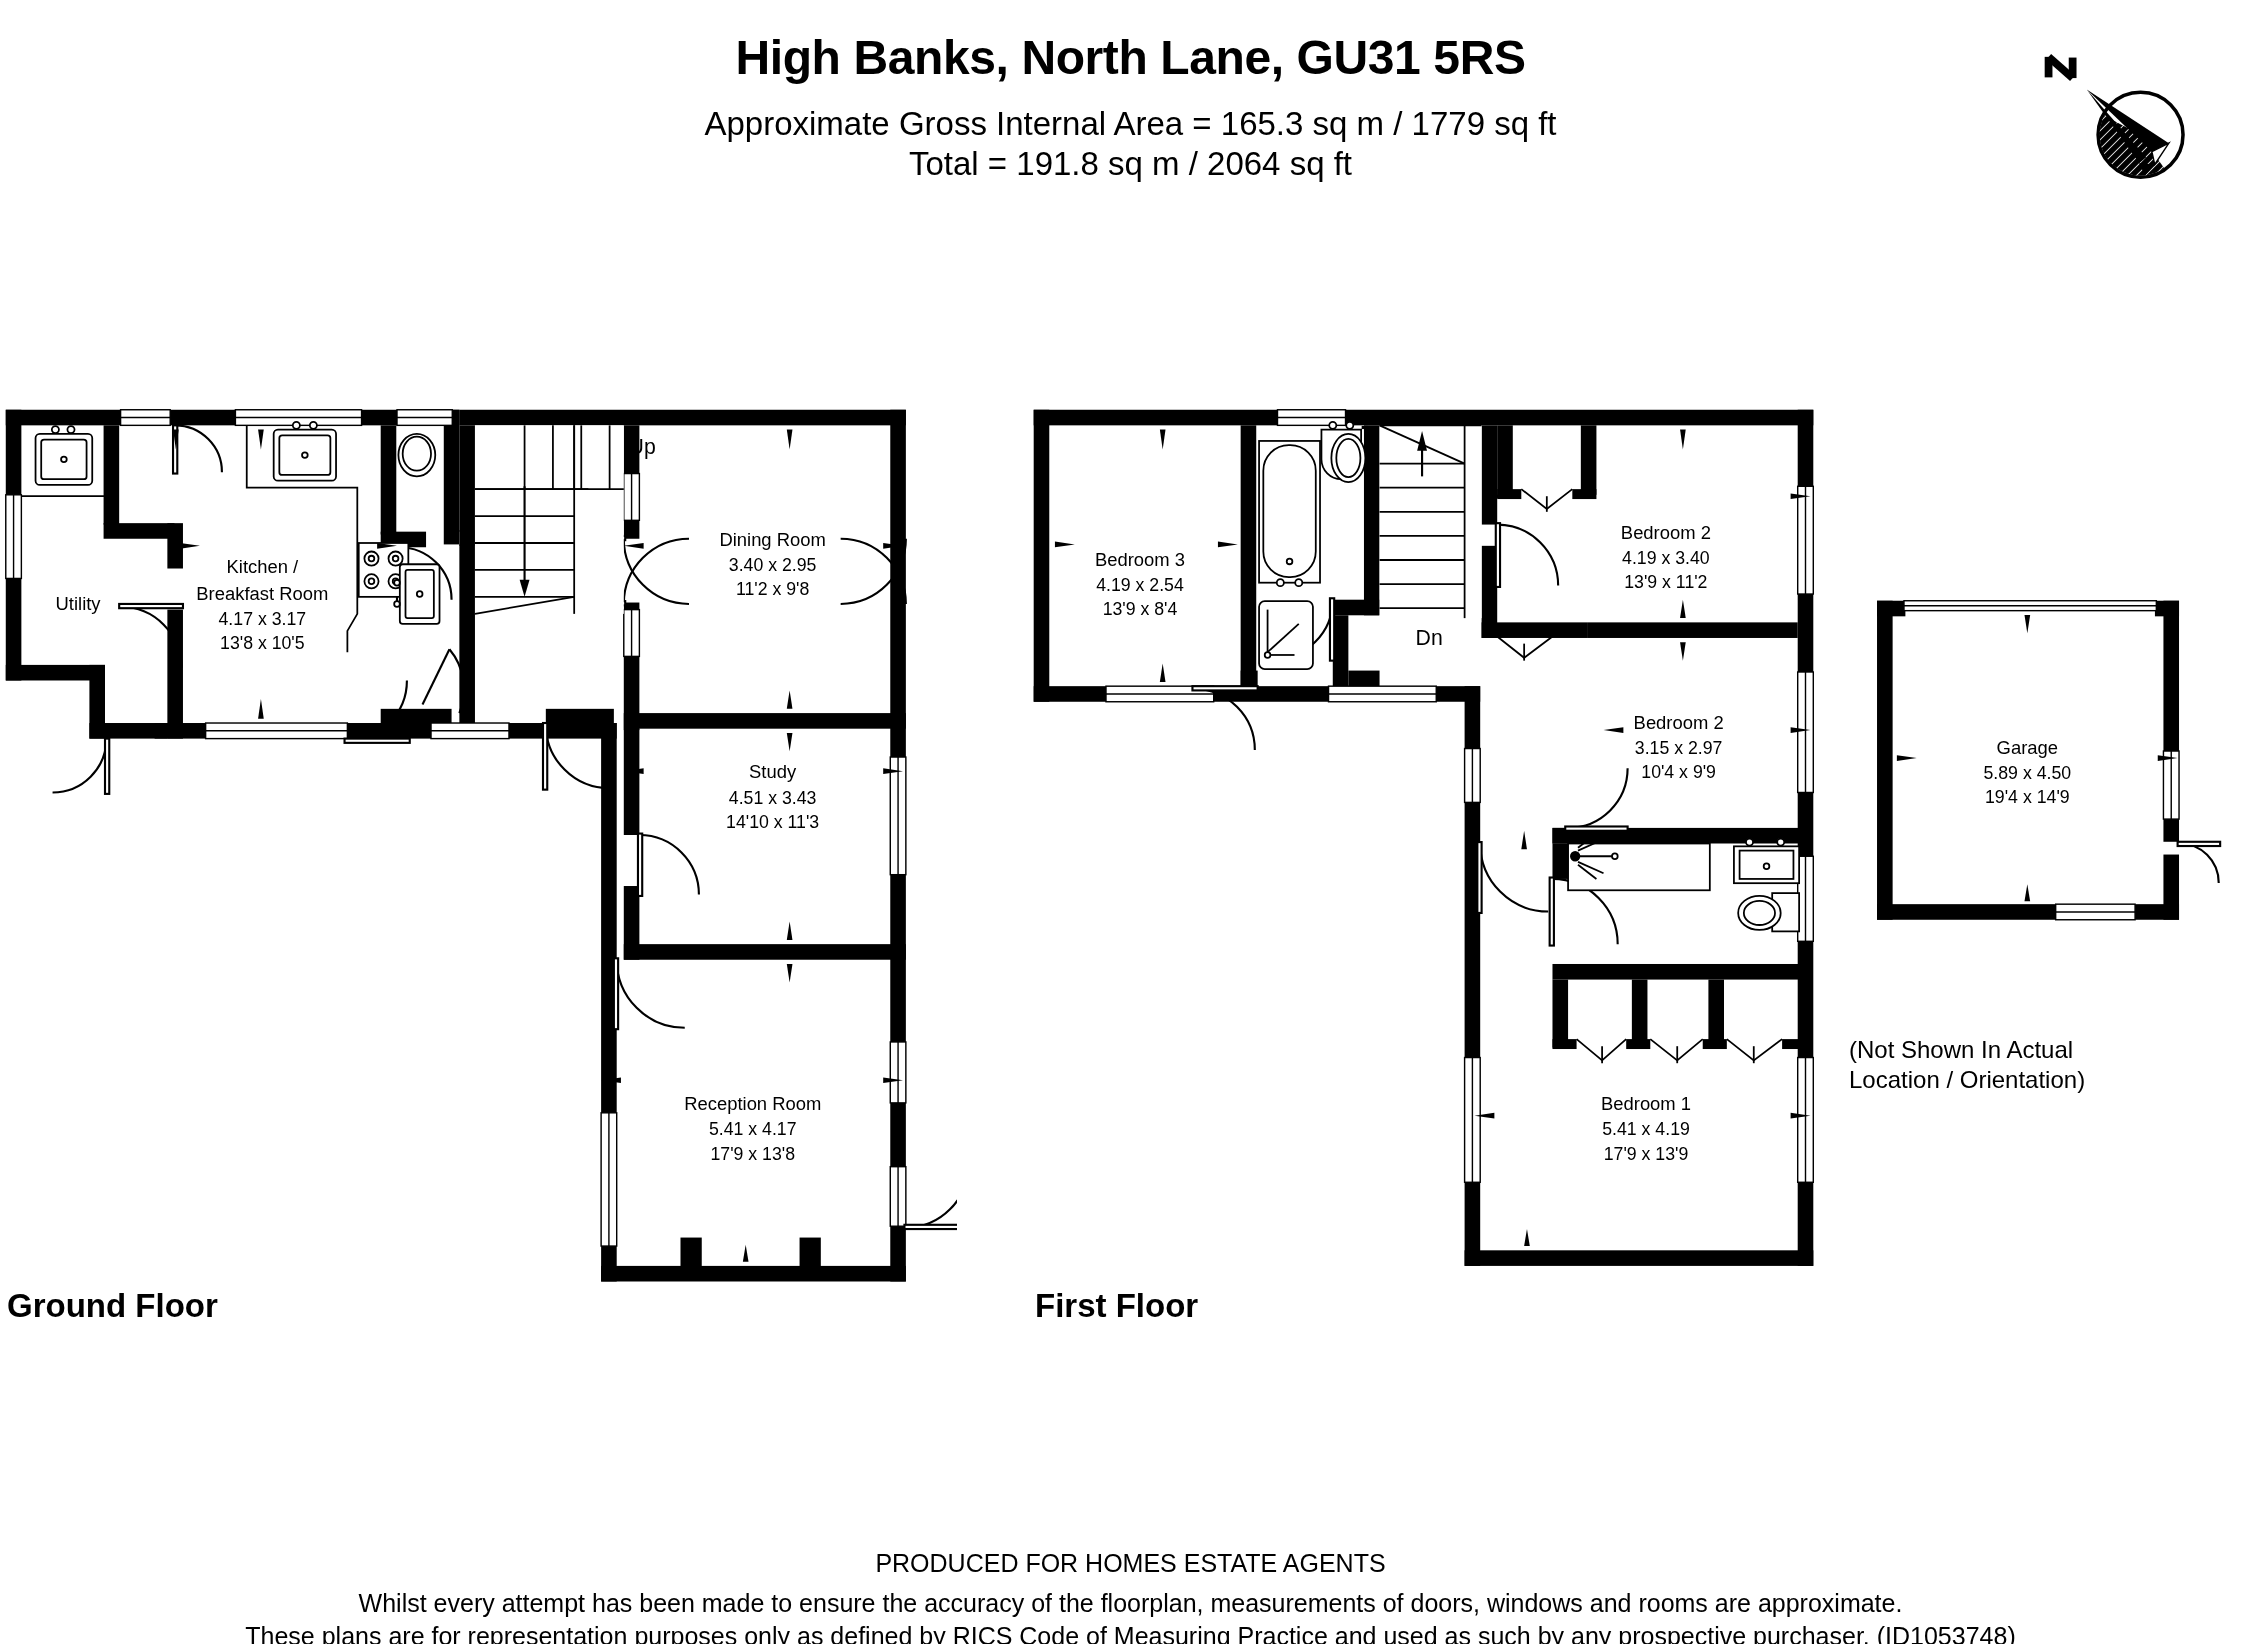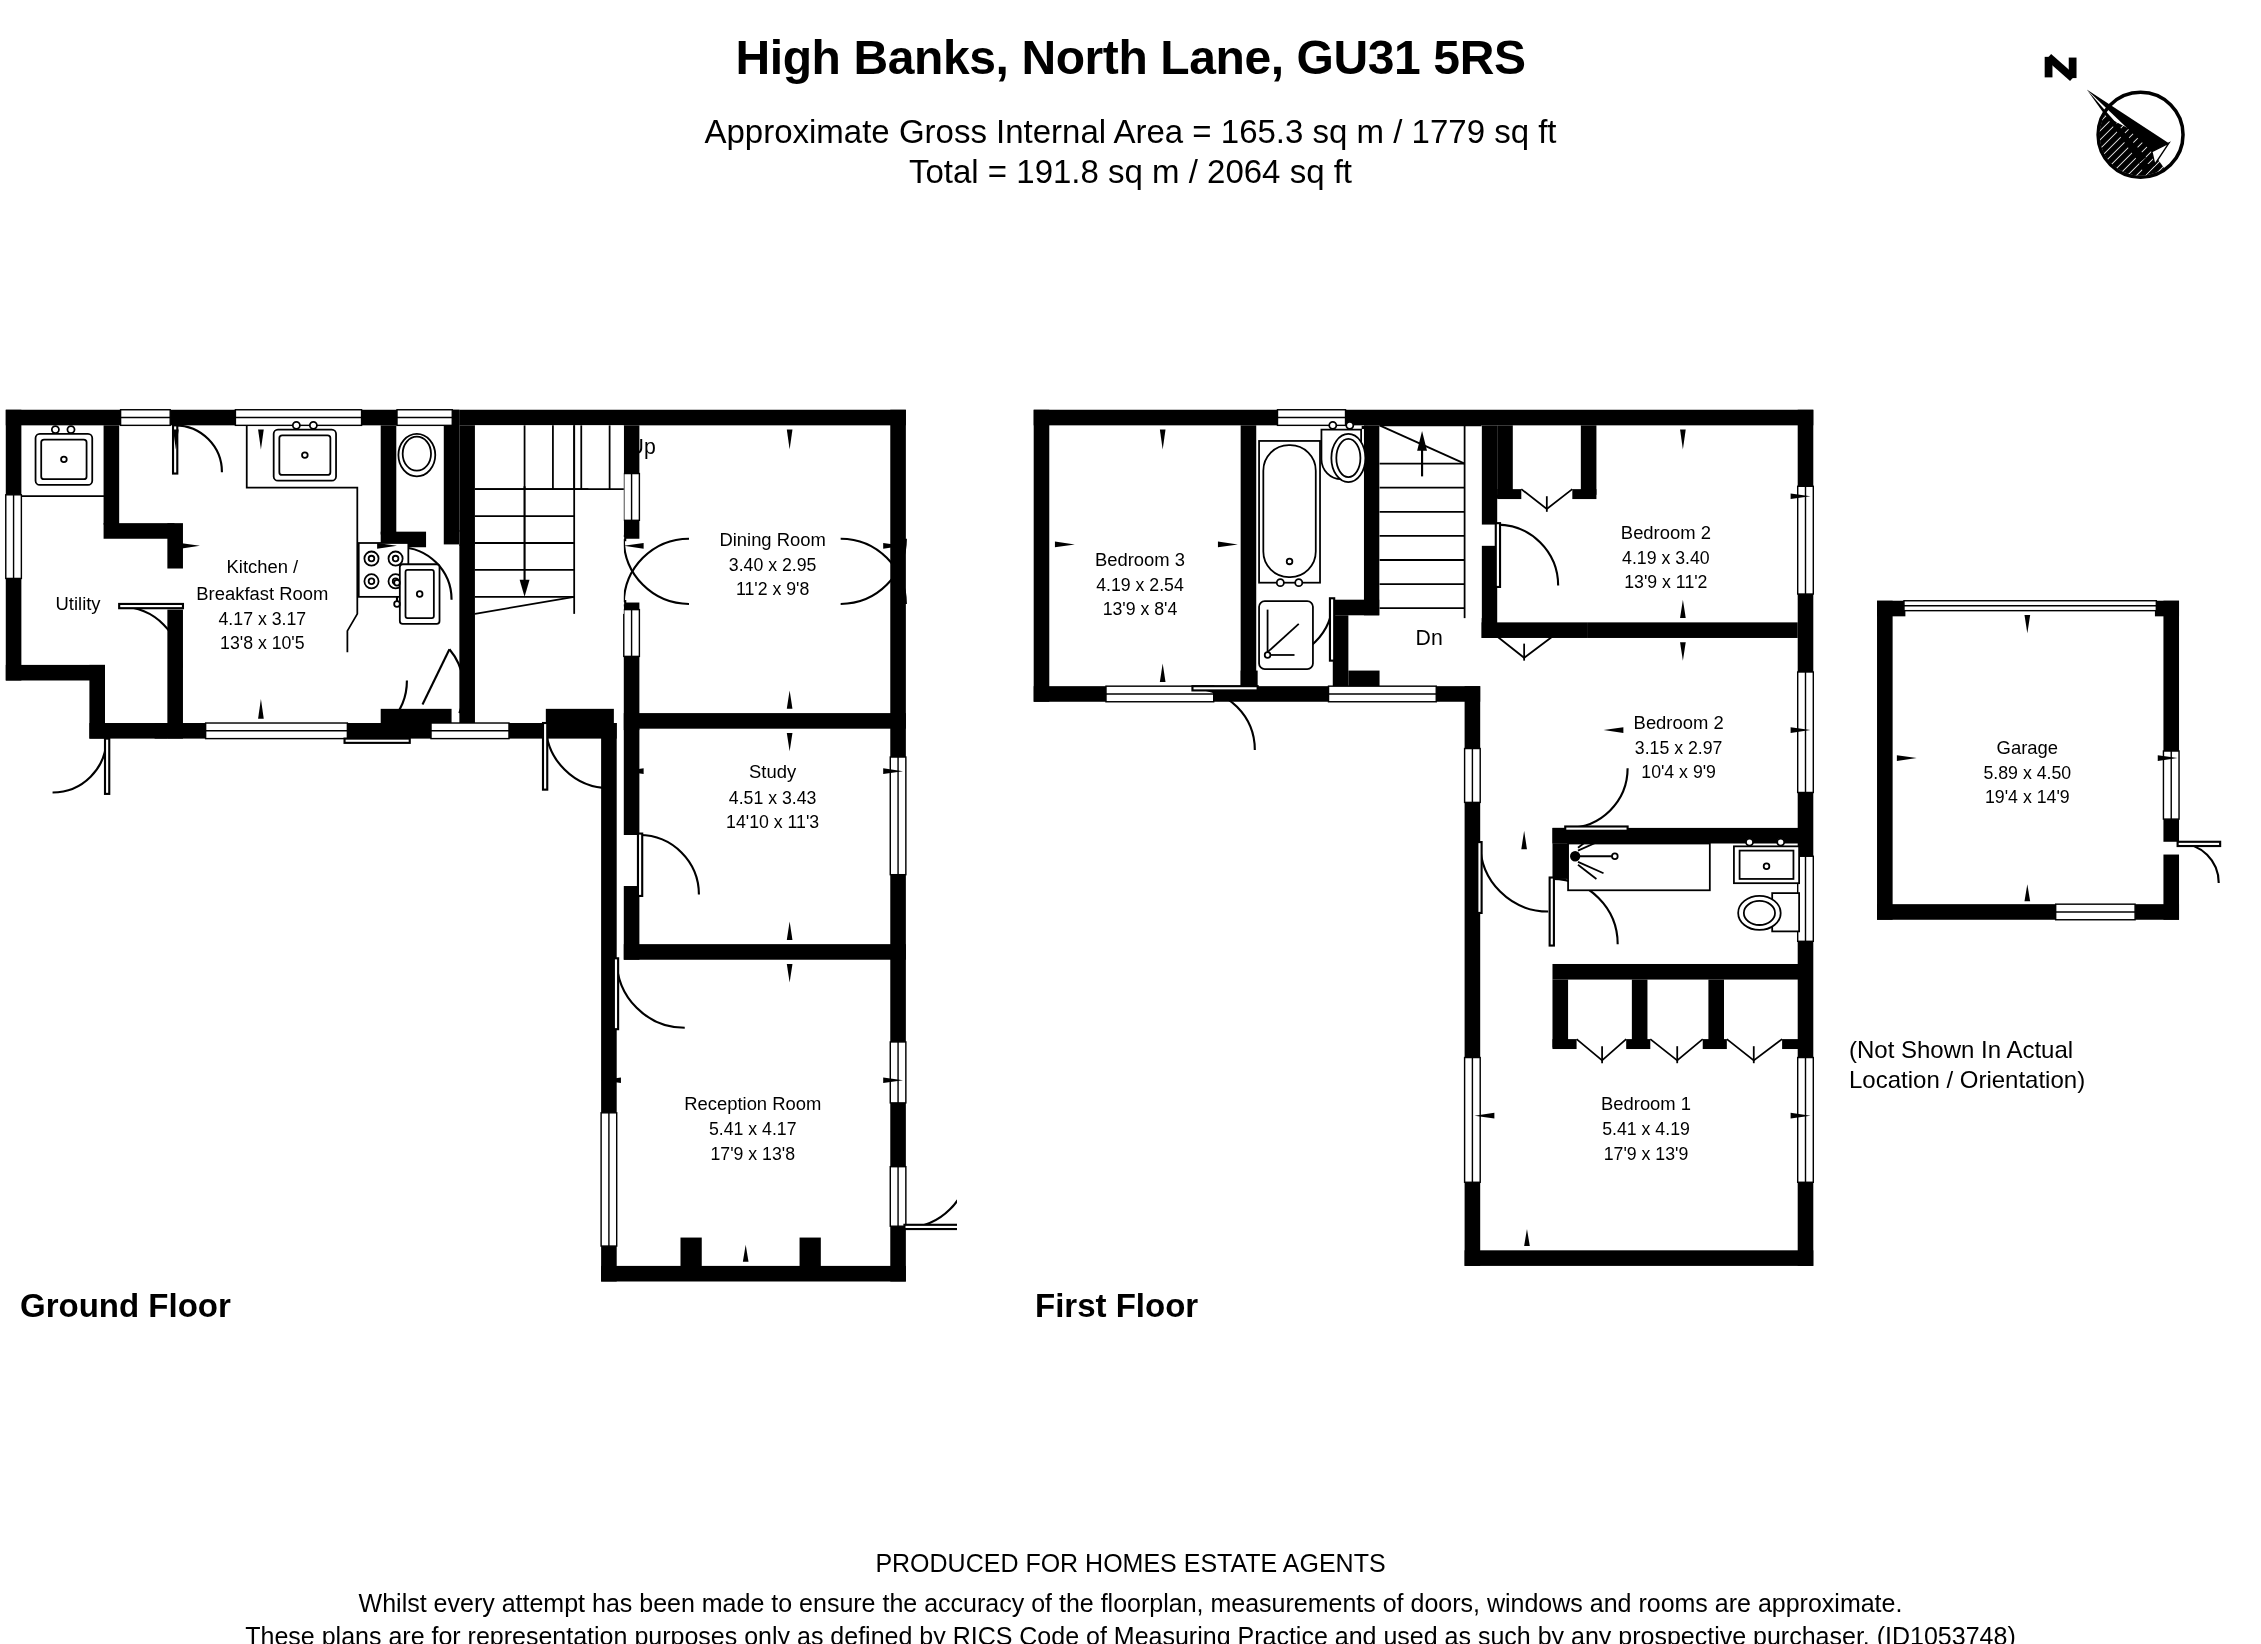--- a/index.html
+++ b/index.html
@@ -36,21 +36,21 @@
     font-size: 48px;
     letter-spacing: -0.4px;
     line-height: 1.02;
     margin: 0;
     padding: 0;
   }
   .areas {
     font-family: "Liberation Sans", sans-serif;
     font-size: 33px;
     line-height: 1.22;
-    margin-top: 29px;
+    margin-top: 21px;
   }
   .areas div { white-space: nowrap; }
 
   
   .compass {
     position: absolute;
     left: 2033px;
     top: 44px;
     width: 184px;
     height: 163px;
@@ -69,21 +69,21 @@
   .plan-first  { position: absolute; left: 1028px; top: 0px; }
   .plan-garage { position: absolute; left: 1843px; top: 181px; }
 
   
   .floor-label {
     position: absolute;
     font-family: "Liberation Sans", sans-serif;
     font-weight: bold;
     font-size: 33px;
   }
-  .floor-label.ground { left: 20px;   top: 1287px; }
+  .floor-label.ground { left: 7px;   top: 1287px; }
   .floor-label.first  { left: 1035px; top: 1287px; }
 
   .garage-note {
     position: absolute;
     left: 1849px;
     top: 1035px;
     font-family: Liberation Sans, sans-serif;
     font-size: 24px;
     line-height: 1.25;
     width: 369px;

